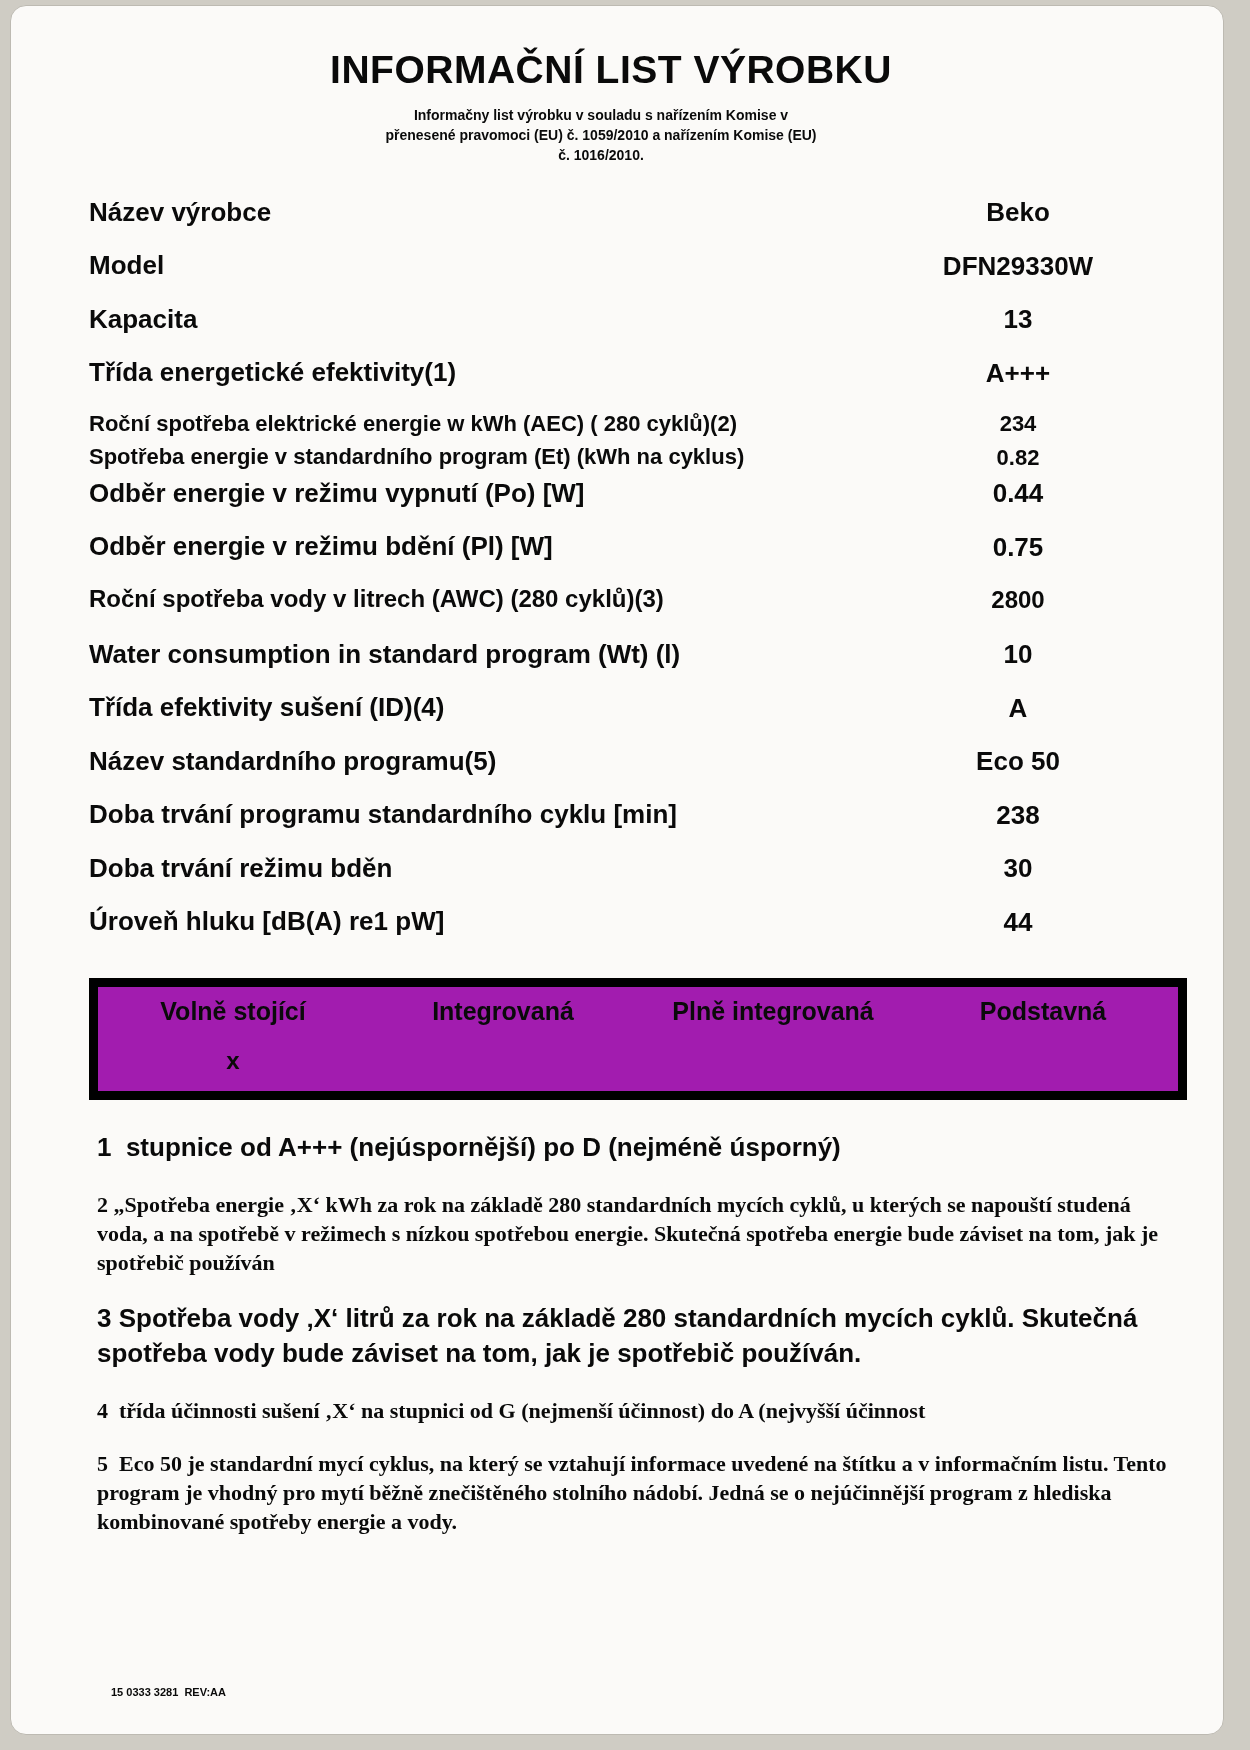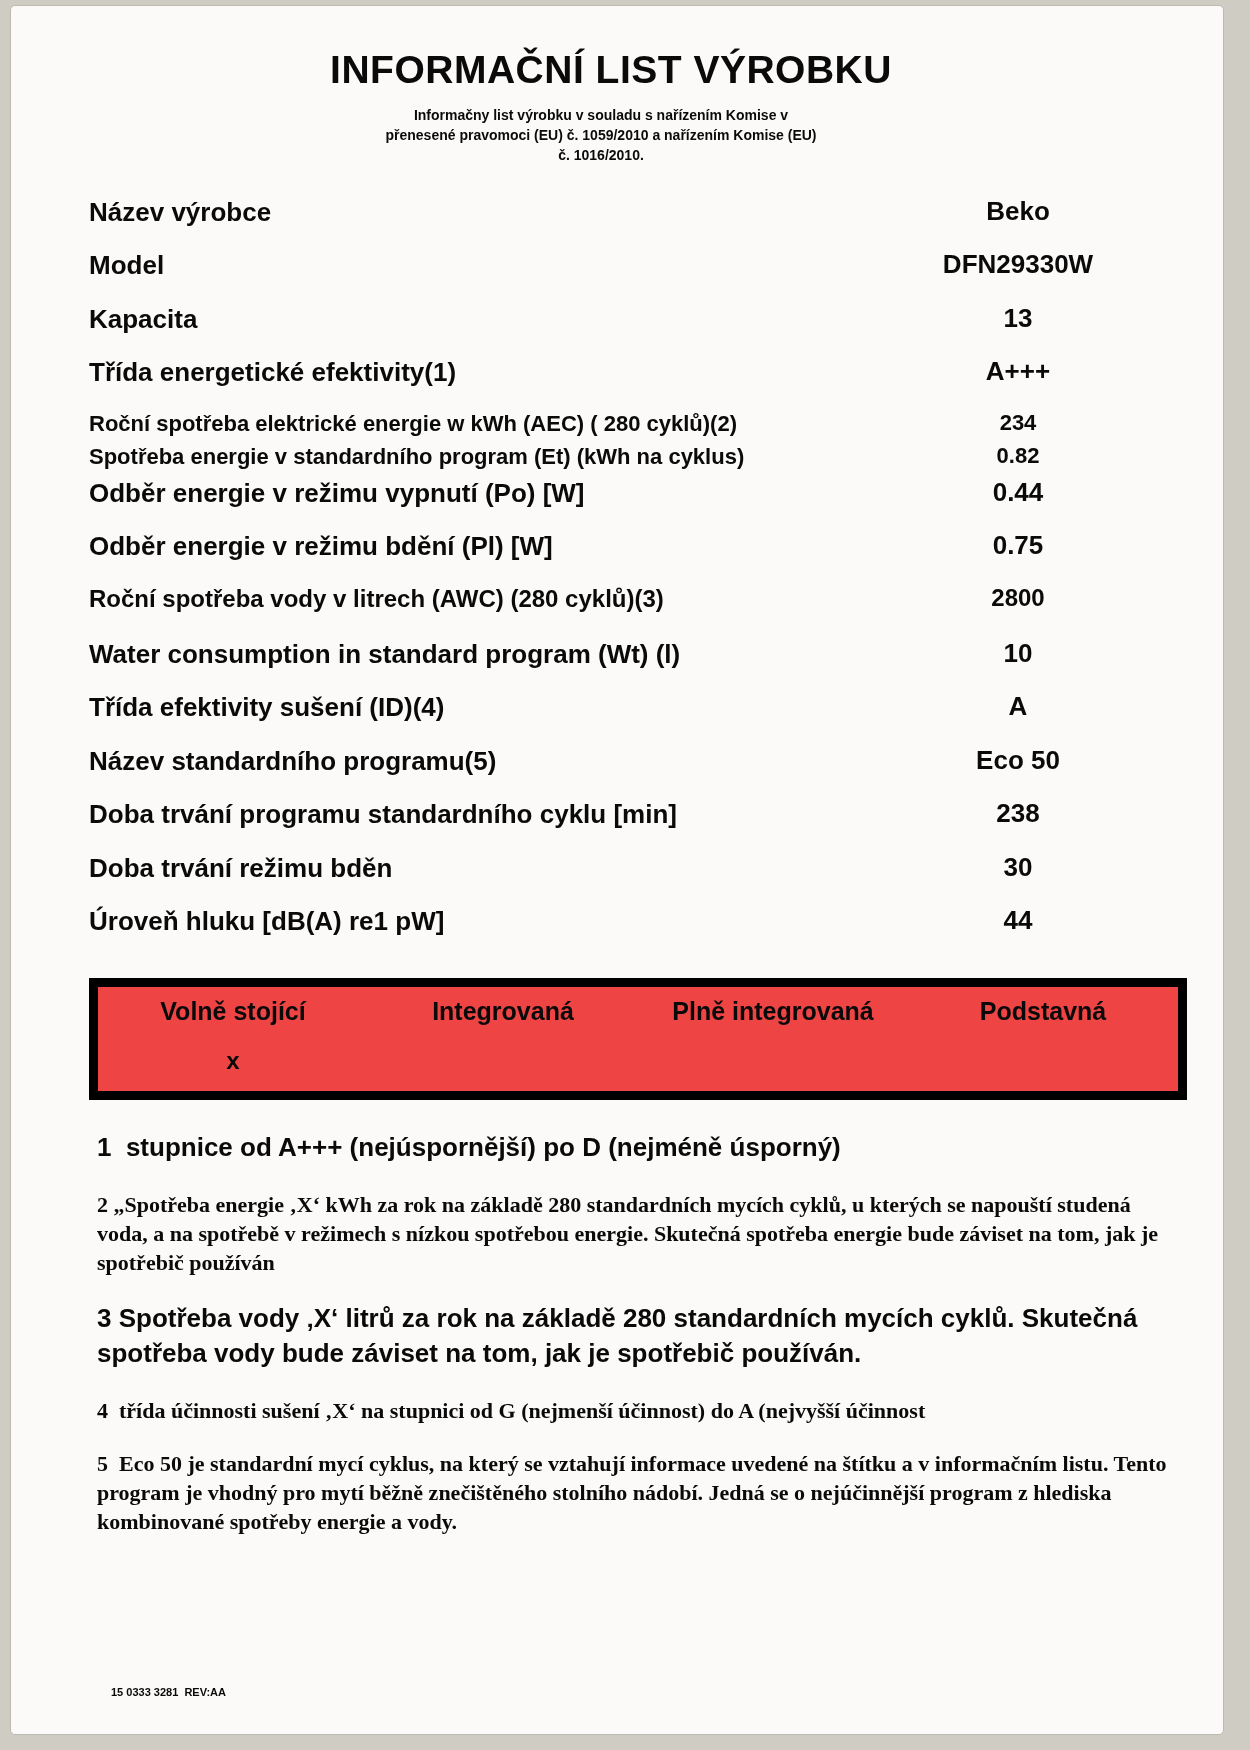--- a/index.html
+++ b/index.html
@@ -18,40 +18,40 @@
     overflow: hidden;
   }
   .card {
     position: absolute;
     left: 10px;
     top: 5px;
     width: 1214px;
     height: 1730px;
     background: #fbfaf8;
     border: 1px solid #bdbab2;
-    border-radius: 5px;
+    border-radius: 16px;
     box-sizing: border-box;
     padding: 36px 40px 0 68px;
   }
   .doc-title {
     text-align: center;
     font-size: 39px;
     letter-spacing: 0.5px;
     margin: 6px 60px 14px 20px;
   }
   .doc-subtitle {
     text-align: center;
     font-size: 14px;
     line-height: 1.42;
     margin: 0 80px 26px 20px;
   }
   .spec-rows { margin-top: 30px; }
   .row {
     display: flex;
-    align-items: flex-start;
+    align-items: flex-end;
     margin-bottom: 21px;
   }
   .row .label {
     flex: 1;
     max-width: 680px;
     padding-left: 10px;
     line-height: 1.25;
   }
   .row .value {
     width: 330px;
@@ -60,21 +60,21 @@
     margin-left: auto;
   }
   .row.lg { font-size: 26px; }
   .row.md { font-size: 24px; margin-bottom: 24px; }
   .row.sm { font-size: 22px; margin-bottom: 6px; }
   .inst-box {
     margin: 40px 0 30px 10px;
     width: 1080px;
     height: 96px;
     border: 9px solid #000;
-    background: #ef4444;
+    background: #a21caf;
     box-sizing: content-box;
     padding-top: 8px;
   }
   .inst-row { display: flex; }
   .inst-cell {
     flex: 1;
     text-align: center;
     font-size: 25px;
     line-height: 1.3;
   }

